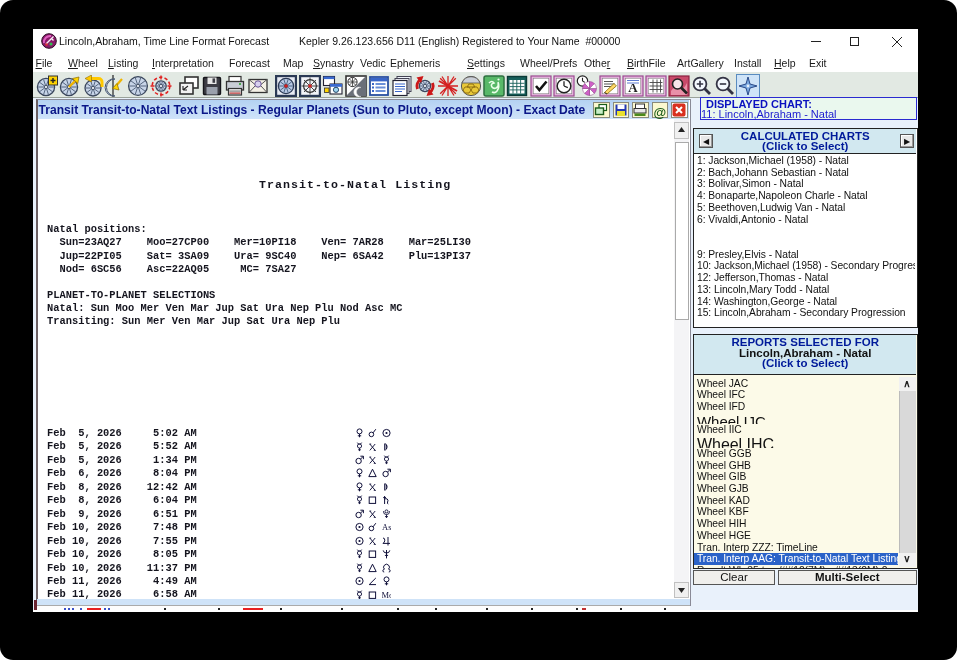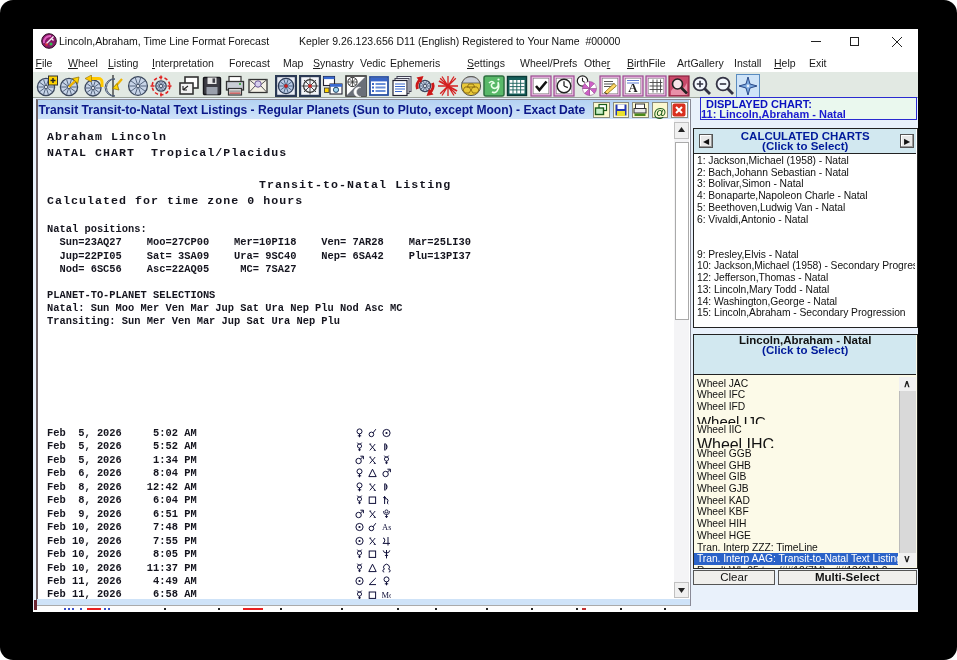--- a/index.html
+++ b/index.html
@@ -391,25 +391,20 @@
         <rect x="1.5" y="10.5" width="11" height="2.5" fill="#4a8a1a"></rect>
       </svg>
     </div>
 <div style="position:absolute;left:618.5px;top:73px;width:16.5px;height:16px;background:#fbf8cf;border:1px solid #8a8a7a;text-align:center;padding-top:0.5px"><span style="color:#1a5c1a;font-weight:bold;font-size:13px;line-height:14px">@</span></div>
 <div style="position:absolute;left:638px;top:73px;width:16.5px;height:16px;background:#fff;border:1px solid #8a8a7a;text-align:center;padding-top:0.5px">
       <svg width="14" height="14" viewBox="0 0 14 14">
         <rect x="0.5" y="0.5" width="13" height="13" rx="2" fill="#d83020"></rect>
         <path d="M4 4 l6 6 M10 4 l-6 6" stroke="#fff" stroke-width="2"></path>
       </svg>
     </div>
-<div style="position:absolute;left:14px;top:100.1px;font-family:'Liberation Mono',monospace;color:#14141e;font-weight:bold;white-space:pre;font-size:11.6px;line-height:16.2px;letter-spacing:1.05px">Abraham Lincoln
-NATAL CHART  Tropical/Placidus
-
-
-Calculated for time zone 0 hours</div>
 <div style="position:absolute;left:226px;top:148.7px;font-family:'Liberation Mono',monospace;color:#14141e;font-weight:bold;white-space:pre;font-size:11.6px;line-height:16.2px;letter-spacing:1.05px">Transit-to-Natal Listing</div>
 <div style="position:absolute;left:14px;top:194.8px;font-family:'Liberation Mono',monospace;color:#14141e;font-weight:bold;white-space:pre;font-size:10.4px;line-height:13.15px">Natal positions:
   Sun=23AQ27    Moo=27CP00    Mer=10PI18    Ven= 7AR28    Mar=25LI30
   Jup=22PI05    Sat= 3SA09    Ura= 9SC40    Nep= 6SA42    Plu=13PI37
   Nod= 6SC56    Asc=22AQ05     MC= 7SA27
 
 PLANET-TO-PLANET SELECTIONS
 Natal: Sun Moo Mer Ven Mar Jup Sat Ura Nep Plu Nod Asc MC
 Transiting: Sun Mer Ven Mar Jup Sat Ura Nep Plu</div>
 <div style="position:absolute;left:14px;top:398.5px;font-family:'Liberation Mono',monospace;color:#14141e;font-weight:bold;white-space:pre;font-size:10.4px;line-height:13.45px">Feb  5, 2026     5:02 AM</div>
@@ -678,21 +673,21 @@
       <i style="position:absolute;left:452px;top:2.2px;width:1.5px;height:2px;background:#222"></i>
       <i style="position:absolute;left:497px;top:2.2px;width:1.5px;height:2px;background:#222"></i>
       <i style="position:absolute;left:542px;top:2.2px;width:1.5px;height:2px;background:#222"></i>
       <i style="position:absolute;left:586px;top:2.2px;width:1.5px;height:2px;background:#222"></i>
       <i style="position:absolute;left:630px;top:2.2px;width:1.5px;height:2px;background:#222"></i>
       <i style="position:absolute;left:548px;top:2.2px;width:3.5px;height:2px;background:#c03030"></i>
     </div>
 <div style="position:absolute;left:1px;top:571.5px;width:3px;height:11px;background:#6a2430"></div>
 <div style="position:absolute;left:666.5px;top:68px;width:217.5px;height:23.5px;background:#eaf8ee;border:1.6px solid #2a2ad0"></div>
 <div style="position:absolute;left:673px;top:69.5px;font-size:11px;font-weight:bold;color:#0a12c0">DISPLAYED CHART:</div>
-<div style="position:absolute;left:668px;top:79.3px;font-size:11px;font-weight:bold;color:#1a1ad0">11: Lincoln,Abraham - Natal</div>
+<div style="position:absolute;left:668px;top:79.3px;font-size:11px;font-weight:normal;color:#1a1ad0">11: Lincoln,Abraham - Natal</div>
 <div style="position:absolute;left:660px;top:99.5px;width:224.5px;height:199.5px;background:#fff;border:1.4px solid #222"></div>
 <div style="position:absolute;left:661.4px;top:100.9px;width:221.7px;height:24.5px;background:#d2e8f0;border-bottom:1.2px solid #222;text-align:center">
       <div style="font-size:11.5px;font-weight:bold;color:#001a9a;margin-top:0.5px">CALCULATED CHARTS</div>
       <div style="font-size:11.5px;font-weight:bold;color:#001a9a;margin-top:-1.5px">(Click to Select)</div>
     </div>
 <div style="position:absolute;left:666px;top:105px;width:14px;height:14px;background:#e8e8e8;border:1px solid #555;box-shadow:inset -1px -1px 0 #999,inset 1px 1px 0 #fff;font-size:8px;line-height:13px;text-align:center;color:#111">◀</div>
 <div style="position:absolute;left:867px;top:105px;width:14px;height:14px;background:#e8e8e8;border:1px solid #555;box-shadow:inset -1px -1px 0 #999,inset 1px 1px 0 #fff;font-size:8px;line-height:13px;text-align:center;color:#111">▶</div>
 <div style="position:absolute;left:664px;top:126.5px;width:218px;height:11.7px;font-size:10.3px;letter-spacing:-0.05px;color:#111;white-space:nowrap;overflow:hidden">1: Jackson,Michael (1958) - Natal</div>
 <div style="position:absolute;left:664px;top:138.22px;width:218px;height:11.7px;font-size:10.3px;letter-spacing:-0.05px;color:#111;white-space:nowrap;overflow:hidden">2: Bach,Johann Sebastian - Natal</div>
 <div style="position:absolute;left:664px;top:149.94px;width:218px;height:11.7px;font-size:10.3px;letter-spacing:-0.05px;color:#111;white-space:nowrap;overflow:hidden">3: Bolivar,Simon - Natal</div>
@@ -700,20 +695,21 @@
 <div style="position:absolute;left:664px;top:173.38px;width:218px;height:11.7px;font-size:10.3px;letter-spacing:-0.05px;color:#111;white-space:nowrap;overflow:hidden">5: Beethoven,Ludwig Van - Natal</div>
 <div style="position:absolute;left:664px;top:185.1px;width:218px;height:11.7px;font-size:10.3px;letter-spacing:-0.05px;color:#111;white-space:nowrap;overflow:hidden">6: Vivaldi,Antonio - Natal</div>
 <div style="position:absolute;left:664px;top:220.26px;width:218px;height:11.7px;font-size:10.3px;letter-spacing:-0.05px;color:#111;white-space:nowrap;overflow:hidden">9: Presley,Elvis - Natal</div>
 <div style="position:absolute;left:664px;top:231.98px;width:218px;height:11.7px;font-size:10.3px;letter-spacing:-0.05px;color:#111;white-space:nowrap;overflow:hidden">10: Jackson,Michael (1958) - Secondary Progressi</div>
 <div style="position:absolute;left:664px;top:243.7px;width:218px;height:11.7px;font-size:10.3px;letter-spacing:-0.05px;color:#111;white-space:nowrap;overflow:hidden">12: Jefferson,Thomas - Natal</div>
 <div style="position:absolute;left:664px;top:255.42px;width:218px;height:11.7px;font-size:10.3px;letter-spacing:-0.05px;color:#111;white-space:nowrap;overflow:hidden">13: Lincoln,Mary Todd - Natal</div>
 <div style="position:absolute;left:664px;top:267.14px;width:218px;height:11.7px;font-size:10.3px;letter-spacing:-0.05px;color:#111;white-space:nowrap;overflow:hidden">14: Washington,George - Natal</div>
 <div style="position:absolute;left:664px;top:278.86px;width:218px;height:11.7px;font-size:10.3px;letter-spacing:-0.05px;color:#111;white-space:nowrap;overflow:hidden">15: Lincoln,Abraham - Secondary Progression</div>
 <div style="position:absolute;left:660px;top:305.5px;width:224.5px;height:234.5px;background:#fcfae8;border:1.4px solid #222"></div>
 <div style="position:absolute;left:661.4px;top:306.9px;width:221.7px;height:40px;background:#d2e8f0;border-bottom:1.2px solid #222;text-align:center">
+      <div style="font-size:11.5px;font-weight:bold;color:#001a9a;margin-top:1px">REPORTS SELECTED FOR</div>
       <div style="font-size:11.5px;font-weight:bold;color:#111;margin-top:-1.5px">Lincoln,Abraham - Natal</div>
       <div style="font-size:11.5px;font-weight:bold;color:#001a9a;margin-top:-1.5px">(Click to Select)</div>
     </div>
 <div style="position:absolute;left:664px;top:349px;width:195px;height:11.7px;font-size:10.3px;letter-spacing:-0.05px;color:#111;white-space:nowrap;overflow:hidden">Wheel JAC</div>
 <div style="position:absolute;left:664px;top:360.72px;width:195px;height:11.7px;font-size:10.3px;letter-spacing:-0.05px;color:#111;white-space:nowrap;overflow:hidden">Wheel IFC</div>
 <div style="position:absolute;left:664px;top:372.44px;width:195px;height:11.7px;font-size:10.3px;letter-spacing:-0.05px;color:#111;white-space:nowrap;overflow:hidden">Wheel IFD</div>
 <div style="position:absolute;left:664px;top:384.16px;width:195px;height:11.7px;font-size:15px;letter-spacing:-0.05px;color:#111;white-space:nowrap;overflow:hidden">Wheel IJC</div>
 <div style="position:absolute;left:664px;top:395.88px;width:195px;height:11.7px;font-size:10.3px;letter-spacing:-0.05px;color:#111;white-space:nowrap;overflow:hidden">Wheel IIC</div>
 <div style="position:absolute;left:664px;top:407.6px;width:195px;height:11.7px;font-size:16px;letter-spacing:-0.05px;color:#111;white-space:nowrap;overflow:hidden">Wheel IHC</div>
 <div style="position:absolute;left:664px;top:419.32px;width:195px;height:11.7px;font-size:10.3px;letter-spacing:-0.05px;color:#111;white-space:nowrap;overflow:hidden">Wheel GGB</div>

